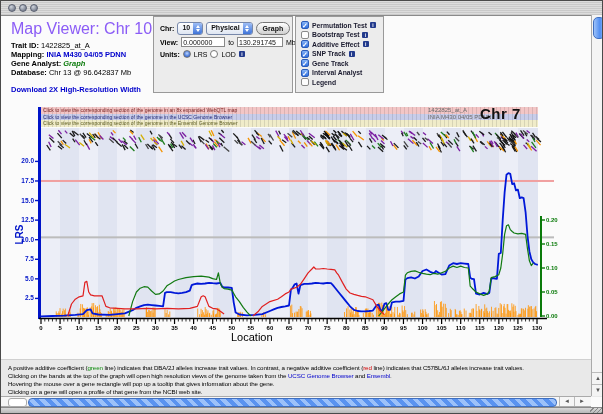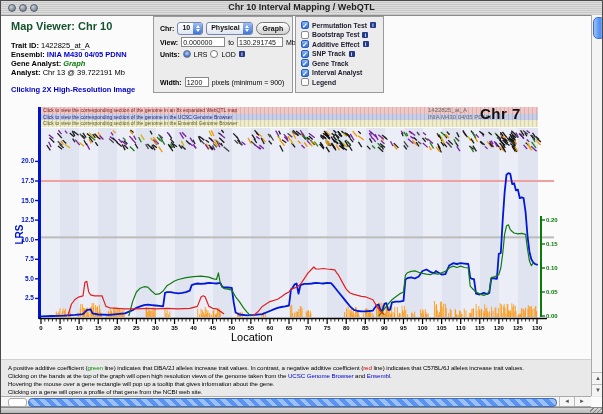--- a/index.html
+++ b/index.html
@@ -7,21 +7,21 @@
        border:1px solid #4a4a4a;box-sizing:border-box;}
   
   #titlebar{position:absolute;left:0;top:0;width:100%;height:14px;
     background:repeating-linear-gradient(180deg,#dcdcdc 0 1px,#c9c9c9 1px 2px);
     border-bottom:1px solid #8a8a8a;}
   #title-text{position:absolute;left:0;right:0;top:1px;text-align:center;
     font-size:9px;font-weight:bold;color:#222;}
   .tl{position:absolute;top:3px;width:8px;height:8px;border-radius:50%;
     background:radial-gradient(circle at 35% 30%,#cfd4dc,#7d8494 70%);border:1px solid #5a6070;box-sizing:border-box;}
   
-  #hdr-heading{position:absolute;left:10px;top:19px;font-size:11px;font-weight:bold;color:#14532d;}
+  #hdr-heading{position:absolute;left:10px;top:19px;font-size:16px;font-weight:normal;color:#8b5cf6;}
   .fld{position:absolute;left:10px;font-size:7.5px;color:#000;white-space:nowrap;}
   .fld b{font-weight:bold;}
   .v-link{color:#0000cc;font-weight:bold;}
   .v-gene{color:#0a7a0a;font-style:italic;font-weight:bold;}
   #dl-link{position:absolute;left:10px;top:84px;font-size:7.5px;font-weight:bold;color:#0000cc;white-space:nowrap;}
   
   .gbox{position:absolute;top:15px;background:#ececec;border:1px solid #999;box-sizing:border-box;}
   #ctrl-box{left:152px;width:140px;height:77px;}
   #chk-box{left:294px;width:89px;height:77px;}
   .crow{position:absolute;left:6px;font-size:7px;color:#000;white-space:nowrap;display:flex;align-items:center;gap:3px;}
@@ -94,31 +94,30 @@
 </style>
 </head>
 <body>
 
 <div id="win">
 
   <div id="titlebar">
     <span class="tl" style="left:7px"></span>
     <span class="tl" style="left:18px"></span>
     <span class="tl" style="left:29px"></span>
-    <div id="title-text">Chr 10 Interval Mapping / WebQTL</div>
   </div>
 
   <div id="hdr-heading">Map Viewer: Chr 10</div>
   <div id="hdr-fields">
       <div class="fld" style="top: 40px;"><b>Trait ID: </b><span class="">1422825_at_A</span></div>
-      <div class="fld" style="top: 49px;"><b>Ensembl: </b><span class="v-link">INIA M430 04/05 PDNN</span></div>
+      <div class="fld" style="top: 49px;"><b>Mapping: </b><span class="v-link">INIA M430 04/05 PDNN</span></div>
       <div class="fld" style="top: 58px;"><b>Gene Analyst: </b><span class="v-gene">Graph</span></div>
-      <div class="fld" style="top: 67px;"><b>Analyst: </b><span class="">Chr 13 @ 39.722191 Mb</span></div>
+      <div class="fld" style="top: 67px;"><b>Database: </b><span class="">Chr 13 @ 96.642837 Mb</span></div>
     </div>
-  <div id="dl-link">Clicking 2X High-Resolution Image</div>
+  <div id="dl-link">Download 2X High-Resolution Width</div>
 
   <div id="ctrl-box" class="gbox">
     <div class="crow" style="top:5px">
       <span class="clabel">Chr:</span>
       <span class="popup">
         <span class="pv">10</span>
         <span class="cap">
             <span class="up"></span>
             <span class="dn"></span>
           </span>
@@ -139,25 +138,20 @@
       <input class="tinput" style="width: 46px;" value="130.291745">
       <span>Mb</span>
     </div>
     <div class="crow" style="top:33px">
       <span class="clabel">Units:</span>
       <span class="radio sel"></span>
       <span>LRS</span>
       <span class="radio"></span>
       <span>LOD</span>
       <span class="info-ic"></span>
-    </div>
-    <div class="crow" style="top:60px">
-      <span class="clabel">Width:</span>
-      <input class="tinput" style="width: 24px;" value="1200">
-      <span>pixels (minimum = 900)</span>
     </div>
   </div>
 
   <div id="chk-box" class="gbox">
       <div class="chkrow" style="top: 4px;">
         <span class="cb on"></span>
         <span>Permutation Test</span>
         <span class="info-ic"></span>
       </div>
       <div class="chkrow" style="top: 13.5px;">

